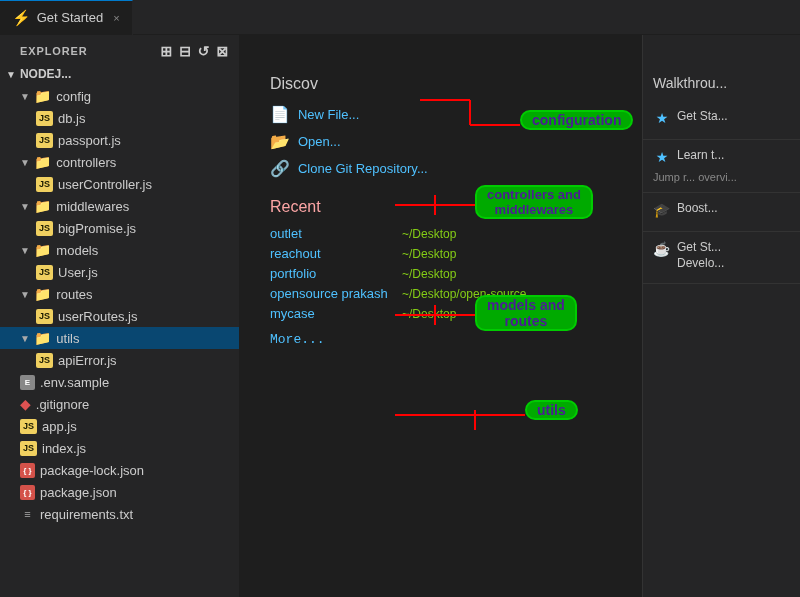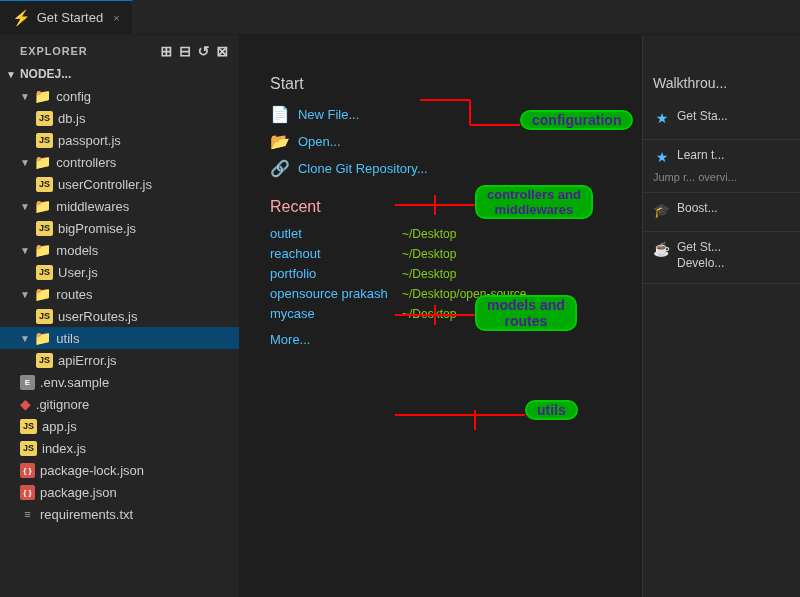--- a/index.html
+++ b/index.html
@@ -245,20 +245,21 @@
     }
     .recent-item .r-path {
       color: #84cc16;
       font-size: 12px;
     }
     .more-link {
       color: #4fc1ff;
       cursor: pointer;
       font-size: 13px;
       margin-top: 11px;
+      font-family: Liberation Mono, monospace;
     }
 
     
     .right-panel {
       width: 158px;
       background: #252526;
       border-left: 1px solid #333;
       overflow: hidden;
       display: flex;
       flex-direction: column;
@@ -445,21 +446,21 @@
     </div>
     <div class="tree-item indent-1">
       <span class="txt-icon">≡</span>
       <span>requirements.txt</span>
     </div>
   </div>
 
   <div class="content-area">
     <div class="get-started">
       <div class="start-section">
-        <h3>Start</h3>
+        <h3>Discov</h3>
         <div class="start-link">
           <span class="link-icon">📄</span>
           <span>New File...</span>
         </div>
         <div class="start-link">
           <span class="link-icon">📂</span>
           <span>Open...</span>
         </div>
         <div class="start-link">
           <span class="link-icon">🔗</span>

